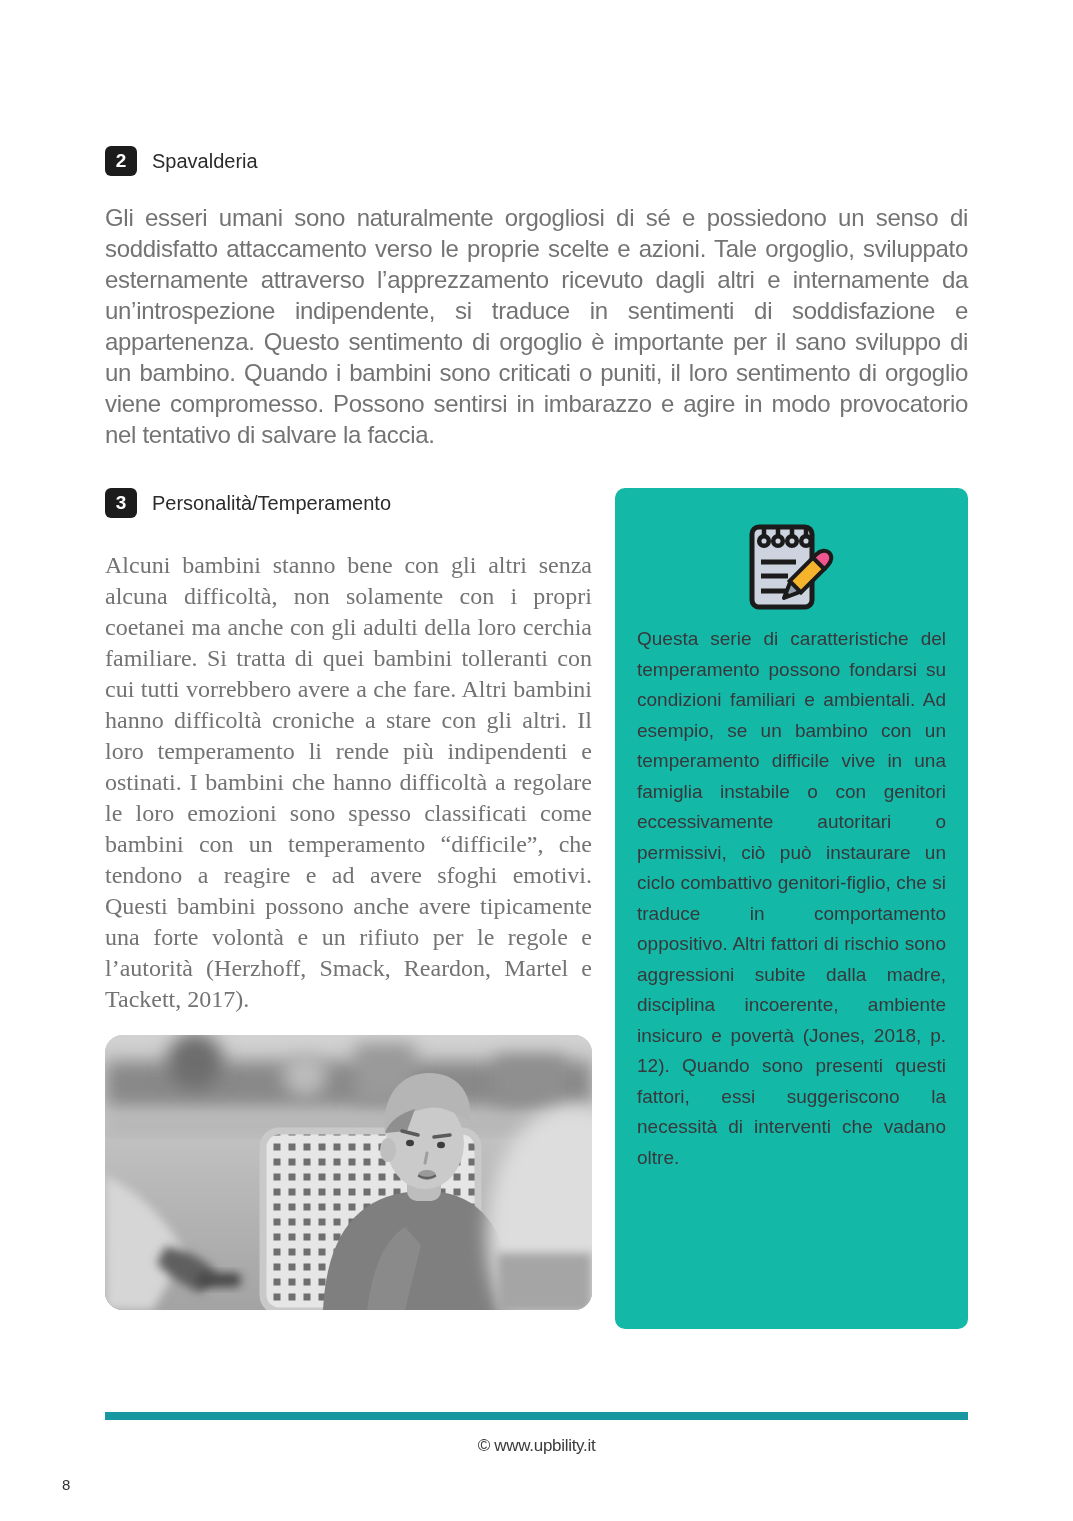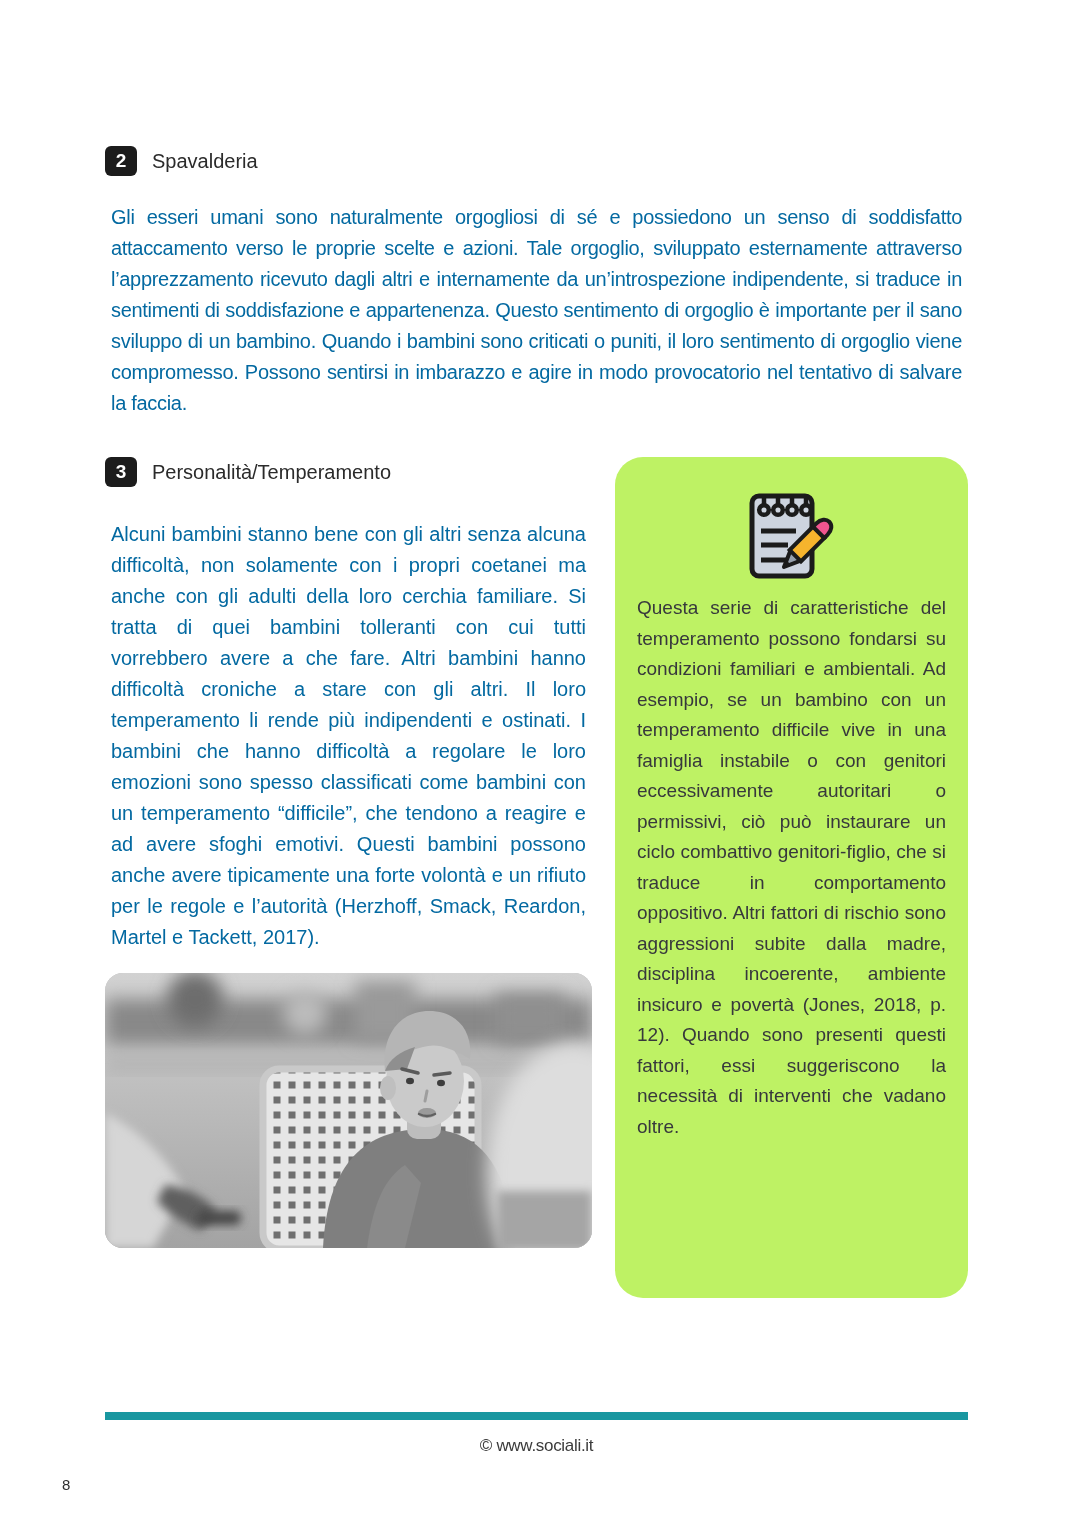--- a/index.html
+++ b/index.html
@@ -19,38 +19,38 @@
     width: 32px; height: 30px;
     background: #1c1c1c; color: #ffffff;
     border-radius: 6px;
     display: flex; align-items: center; justify-content: center;
     font-weight: bold; font-size: 19px;
     flex: 0 0 32px;
   }
   .sec-title { font-size: 20px; font-weight: normal; color: #2b2b2b; margin: 0; }
 
   .body-text {
-    font-size: 20px; line-height: 31px;
-    text-align: justify; margin: 6px; color: #0369a1;
+    font-size: 24px; line-height: 31px;
+    text-align: justify; margin: 0; color: #737373;
   }
   .intro-text { margin-top: 26px; letter-spacing: -0.3px; }
 
   .row { display: flex; gap: 23px; margin-top: 38px; align-items: flex-start; }
   .col-left { flex: 0 0 487px; width: 487px; }
-  .col-left .body-text { margin-top: 32px; }
+  .col-left .body-text { margin-top: 32px; font-family: Liberation Serif, serif; }
 
   .photo {
     margin-top: 20px; width: 487px; height: 275px;
     border-radius: 18px; overflow: hidden; background: #bdbdbd;
   }
 
   .callout {
     flex: 1;
-    background: #bef264;
-    border-radius: 28px;
+    background: #14b8a6;
+    border-radius: 10px;
     padding: 24px 22px 24px 22px;
     min-height: 841px;
     box-sizing: border-box;
   }
   .callout-icon { text-align: center; margin: 2px 0 6px 0; }
   .callout-text {
     font-size: 19px; line-height: 30.5px;
     text-align: justify; margin: 0; color: #37383c;
   }
   .callout-text + .callout-text { margin-top: 16px; }
@@ -183,14 +183,14 @@
           </g>
         </svg>
       </div>
       <p class="callout-text">Questa serie di caratteristiche del temperamento possono fondarsi su condizioni familiari e ambientali. Ad esempio, se un bambino con un temperamento difficile vive in una famiglia instabile o con genitori eccessivamente autoritari o permissivi, ciò può instaurare un ciclo combattivo genitori-figlio, che si traduce in comportamento oppositivo. Altri fattori di rischio sono aggressioni subite dalla madre, disciplina incoerente, ambiente insicuro e povertà (Jones, 2018, p. 12). Quando sono presenti questi fattori, essi suggeriscono la necessità di interventi che vadano oltre.</p>
     </aside>
 
   </div>
 </div>
 
 <div class="footer-bar"></div>
-<div class="copyright">© www.sociali.it</div>
+<div class="copyright">© www.upbility.it</div>
 <div class="page-number">8</div>
 
 </body></html>

